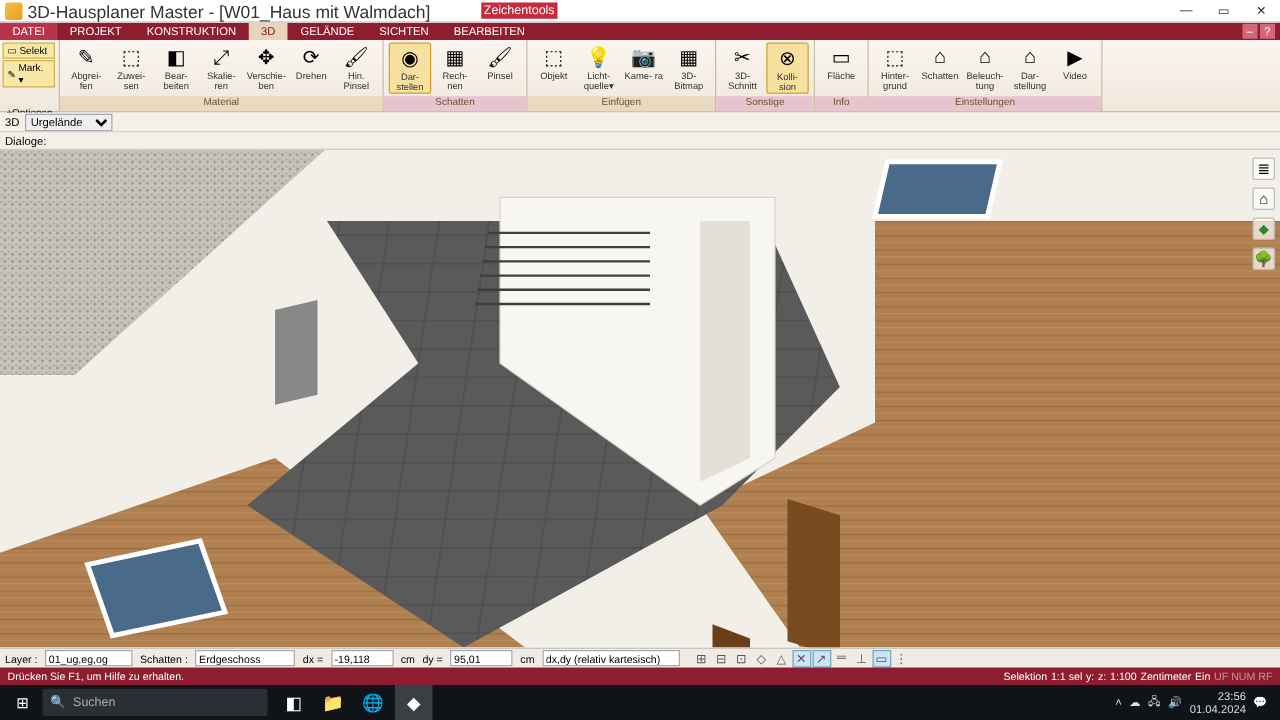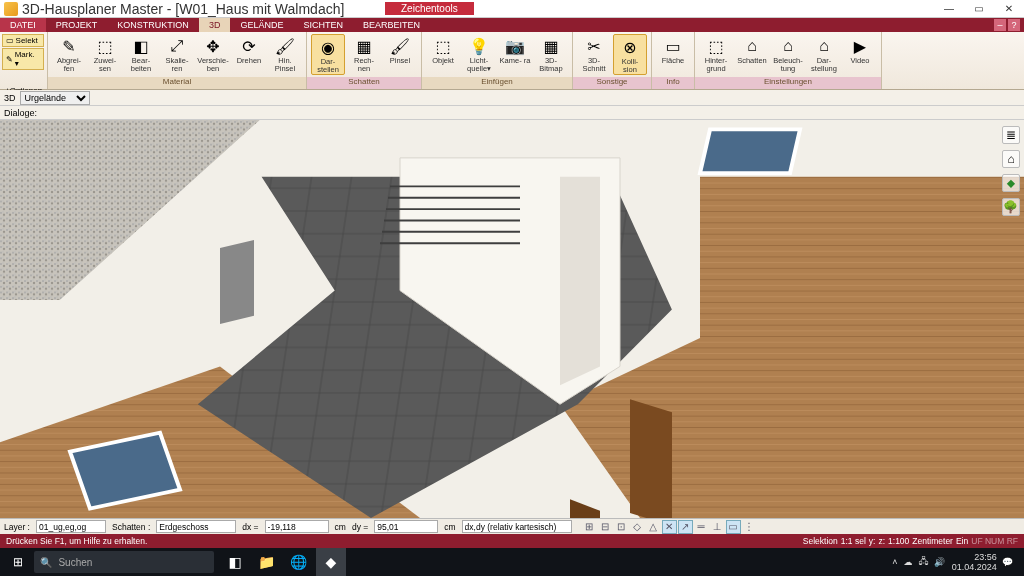--- a/index.html
+++ b/index.html
@@ -2,21 +2,21 @@
 <html><head>
 <meta charset="utf-8">
 <style>
 * { margin:0; padding:0; box-sizing:border-box; font-family:"Segoe UI",Tahoma,sans-serif; }
 body { width:1024px; height:576px; overflow:hidden; background:#fff; font-size:10px; display:flex; flex-direction:column; }
 
 
 .titlebar { height:18px; background:#fff; display:flex; align-items:center; padding:0 4px; border-bottom:1px solid #ccc; position:relative; }
 .titlebar .appicon { width:14px; height:14px; background:linear-gradient(135deg,#f7c24a,#e89b1e); border-radius:2px; margin-right:4px; }
 .titlebar .title { font-size:14px; color:#333; }
-.titlebar .draw-tools { position:absolute; left:385px; background:#c52b3c; color:#fff; padding:1px 16px; font-size:10px; }
+.titlebar .draw-tools { position:absolute; left:385px; background:#c52b3c; color:#fff; padding:1px 2px; font-size:10px; }
 .winbtns { position:absolute; right:0; display:flex; }
 .winbtns div { width:30px; height:18px; display:flex; align-items:center; justify-content:center; font-size:10px; color:#333; }
 .winbtns .close { color:#333; }
 
 
 .menutabs { height:14px; background:#8e1d2f; display:flex; align-items:stretch; }
 .menutabs .tab { padding:0 10px; color:#fff; font-size:9px; display:flex; align-items:center; cursor:pointer; }
 .menutabs .tab.file { background:#b8344a; }
 .menutabs .tab.active { background:#e8d4b8; color:#7a1424; }
 .menutabs .spacer { flex:1; }
@@ -46,21 +46,21 @@
 
 
 .viewport { flex:1; position:relative; background:linear-gradient(180deg,#f0ede6 0%,#e8e3d8 100%); overflow:hidden; }
 .viewport svg { width:100%; height:100%; display:block; }
 .side-tools { position:absolute; right:4px; top:6px; display:flex; flex-direction:column; gap:6px; }
 .side-tools div { width:18px; height:18px; background:rgba(255,255,255,0.7); border:1px solid #bbb; border-radius:2px; display:flex; align-items:center; justify-content:center; font-size:12px; }
 
 
 .bottombar { height:16px; background:#f0ece4; border-top:1px solid #bbb; display:flex; align-items:center; padding:0 4px; gap:6px; font-size:8.5px; }
 .bottombar input[type=text] { font-size:8.5px; height:13px; border:1px solid #aaa; padding:0 2px; }
-.bottombar .spin { width:64px; }
+.bottombar .spin { width:50px; }
 .bottombar .toolicons { display:flex; gap:1px; margin-left:4px; }
 .bottombar .toolicons span { width:15px; height:14px; display:flex; align-items:center; justify-content:center; border:1px solid transparent; font-size:10px; color:#556; }
 .bottombar .toolicons span.on { background:#cde4f4; border-color:#7ab; }
 
 
 .statusbar { height:14px; background:#8e1d2f; color:#fff; display:flex; align-items:center; padding:0 6px; font-size:8.5px; }
 .statusbar .seg { margin-right:14px; }
 .statusbar .right { margin-left:auto; display:flex; gap:3px; }
 
 

